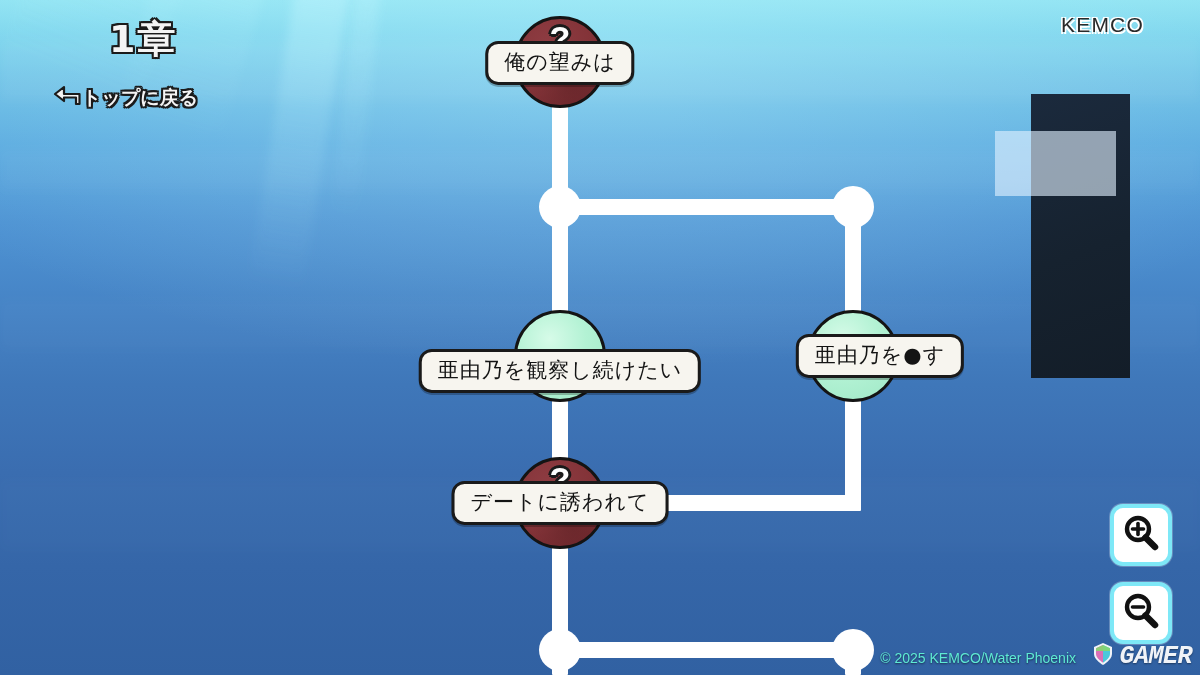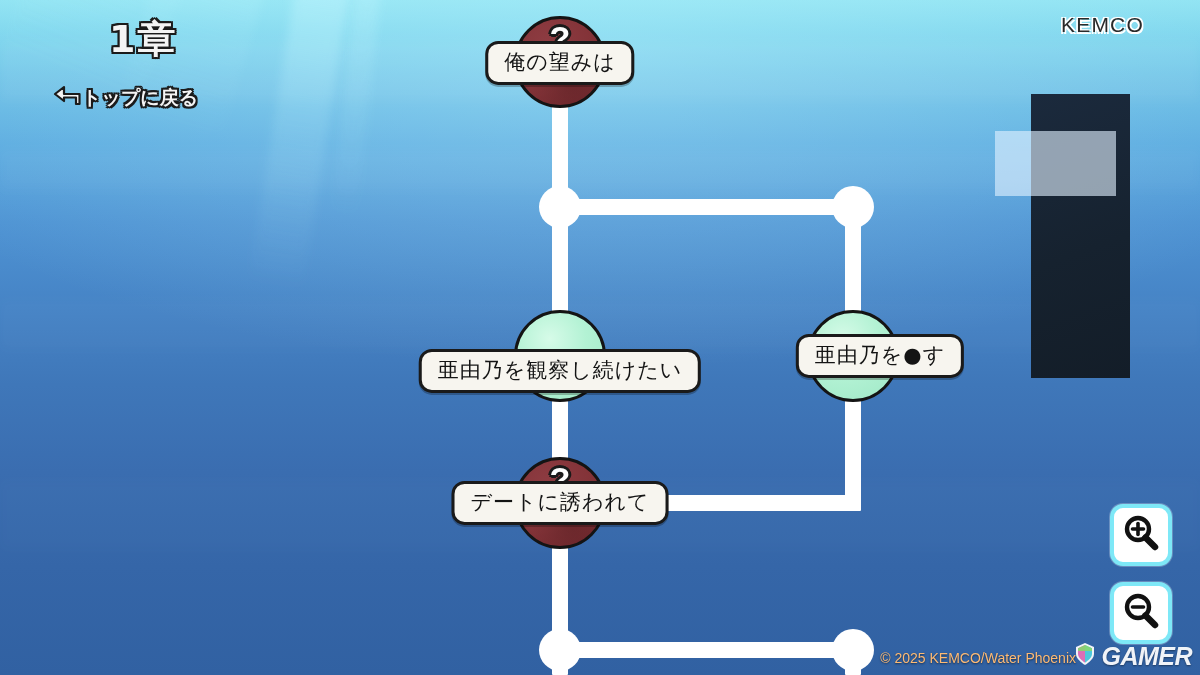--- a/index.html
+++ b/index.html
@@ -175,38 +175,38 @@
     box-shadow: 0 0 0 1px rgba(255,255,255,0.25);
   }
   #zoom-in-btn  { top: 504px; }
   #zoom-out-btn { top: 582px; }
 
   
   #copyright {
     position: absolute;
     right: 124px; bottom: 9px;
     font-size: 14px;
-    color: #fdba74;
+    color: #5eead4;
     white-space: nowrap;
     font-family: "Liberation Sans", sans-serif;
     text-shadow: 0 1px 2px rgba(0,0,0,0.55);
   }
   #gamer-watermark {
     position: absolute;
     right: 8px; bottom: 4px;
     display: flex; align-items: center; gap: 3px;
     opacity: 0.93;
   }
   #gamer-watermark .gw-text {
     font-size: 25px;
     font-weight: 700;
     font-style: italic;
     letter-spacing: -0.5px;
     color: #ffffff;
-    font-family: Liberation Sans, sans-serif;
+    font-family: Liberation Mono, monospace;
     text-shadow: 0 1px 2px rgba(0,0,0,0.45);
   }
 </style>
 </head>
 <body>
 
 <div id="stage">
 
   <div class="bg-base"></div>
   <div class="bg-band" style="top:40px;height:60px;"></div>

